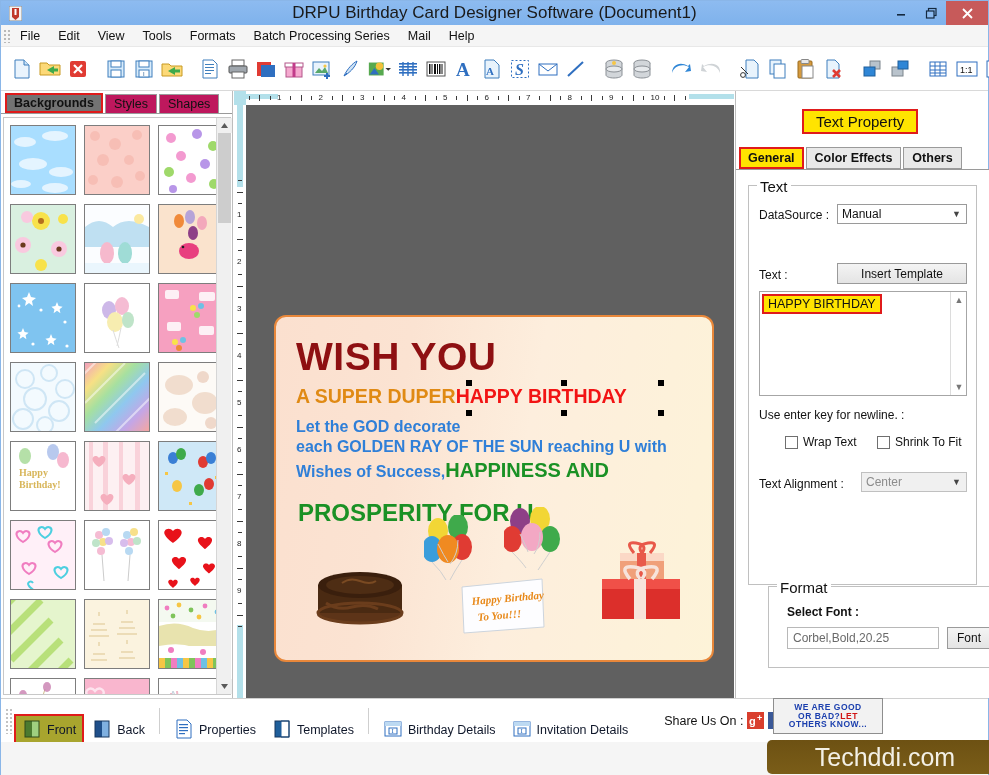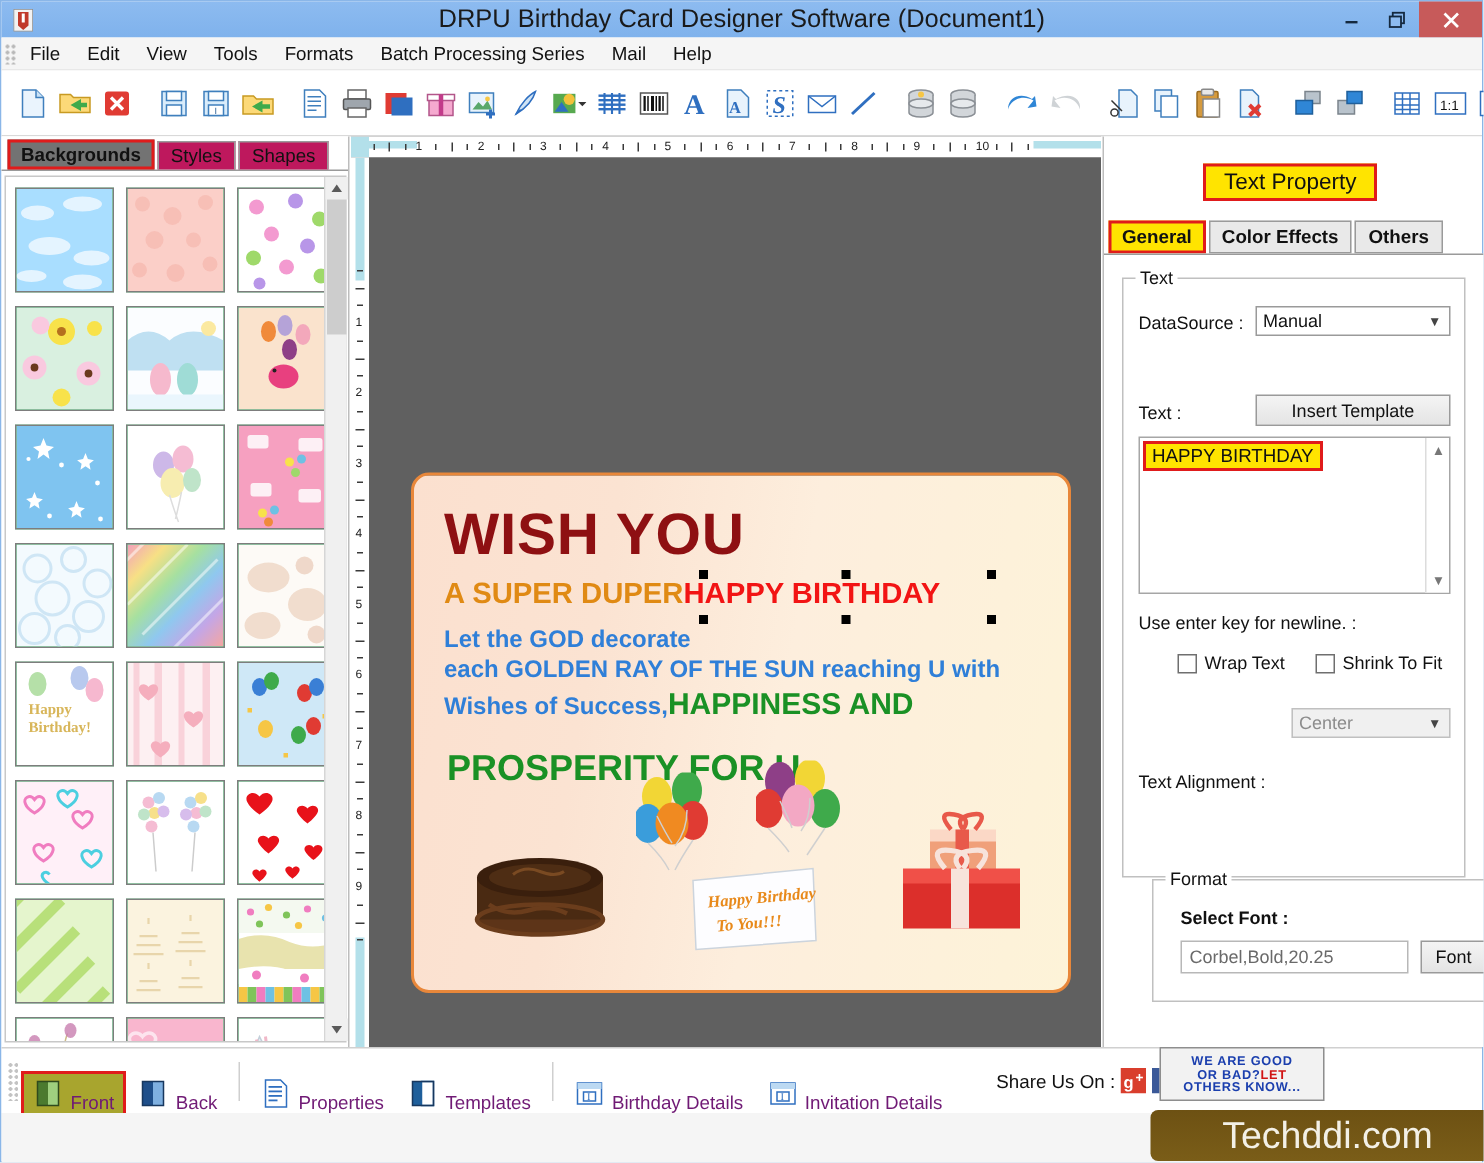--- a/index.html
+++ b/index.html
@@ -182,21 +182,21 @@
   .rtab.active { background: #ffe400; border: 2px solid #e01b1b; padding: 2px 7px; }
   .panelbody {
     position: absolute; left: 0px; top: 78px; width: 253px; height: 529px;
     border-top: 1px solid #9a9a9a; background: #fff;
   }
   .groupbox {
     position: absolute; border: 1px solid #c0c0c0;
   }
   .grouplbl {
     position: absolute; top: -8px; left: 8px; background: #fff;
-    font-size: 12px; padding: 0 3px; color: #111;
+    font-size: 15px; padding: 0 3px; color: #111;
   }
   .flbl { position: absolute; font-size: 12px; color: #111; }
   .fselect {
     position: absolute; background: #fff; border: 1px solid #9a9a9a;
     font-size: 12px; color: #111; padding: 2px 4px;
     display: flex; align-items: center; cursor: default;
   }
   .fselect .chev { position: absolute; right: 5px; color: #444; font-size: 9px; }
   .fselect.disabled { background: #f0f0f0; color: #8c8c8c; border-color: #c0c0c0; }
   .fbtn {
@@ -231,22 +231,22 @@
   
   .bottombar {
     position: absolute; left: 0; top: 697px; width: 987px; height: 44px;
     background: #fff; border-top: 1px solid #d0d0d0;
     display: flex; align-items: center; padding-left: 4px;
   }
   .bgrip { width: 7px; height: 26px; margin-right: 2px;
     background-image: radial-gradient(#c3c3c3 40%, transparent 41%);
     background-size: 4px 4px; }
   .bbtn {
-    display: flex; align-items: flex-end; gap: 5px; padding: 4px 7px;
-    font-size: 12.5px; color: #701a75; cursor: default; border: 1px solid transparent; margin-top: 19px;
+    display: flex; align-items: center; gap: 5px; padding: 4px 7px;
+    font-size: 12.5px; color: #0f172a; cursor: default; border: 1px solid transparent; margin-top: 19px;
   }
   .bbtn.active { background: #a8a52e; border: 2px solid #e01b1b; padding: 3px 6px; }
   .bsep { width: 1px; height: 26px; background: #cfcfcf; margin: 0 6px; }
   .shareline { display: flex; align-items: center; gap: 4px; margin-left: 28px; font-size: 12.5px; color: #111; }
   .sicon { width: 17px; height: 17px; display: block; }
   .feedback {
     position: absolute; left: 772px; top: 697px; width: 110px; height: 36px;
     background: #f2f2f2; border: 1px solid #8e8e8e;
     display: flex; flex-direction: column; align-items: center; justify-content: center;
     line-height: 1.05;
@@ -1154,21 +1154,21 @@
 
         <div class="chk" style="left:36px; top:249px;">
           <span class="chkbox"></span>
           <span>Wrap Text</span>
         </div>
         <div class="chk" style="left:128px; top:249px;">
           <span class="chkbox"></span>
           <span>Shrink To Fit</span>
         </div>
 
-        <div class="flbl" style="left:10px; top:291px;margin-top:37px;">Text Alignment :</div>
+        <div class="flbl" style="left:10px; top:291px;">Text Alignment :</div>
         <div class="fselect disabled" style="left:112px; top:286px; width:106px; height:20px;">
           <span>Center</span>
           <span class="chev">▼</span>
         </div>
       </div>
 
       <div class="groupbox" style="left:12px; top:416px; width:229px; height:82px;margin-left:20px;">
         <div class="grouplbl">Format</div>
         <div class="flbl" style="left:18px; top:18px; font-weight:bold;">Select Font :</div>
         <div class="ftext" style="left:18px; top:40px; width:152px; height:22px;">Corbel,Bold,20.25</div>

